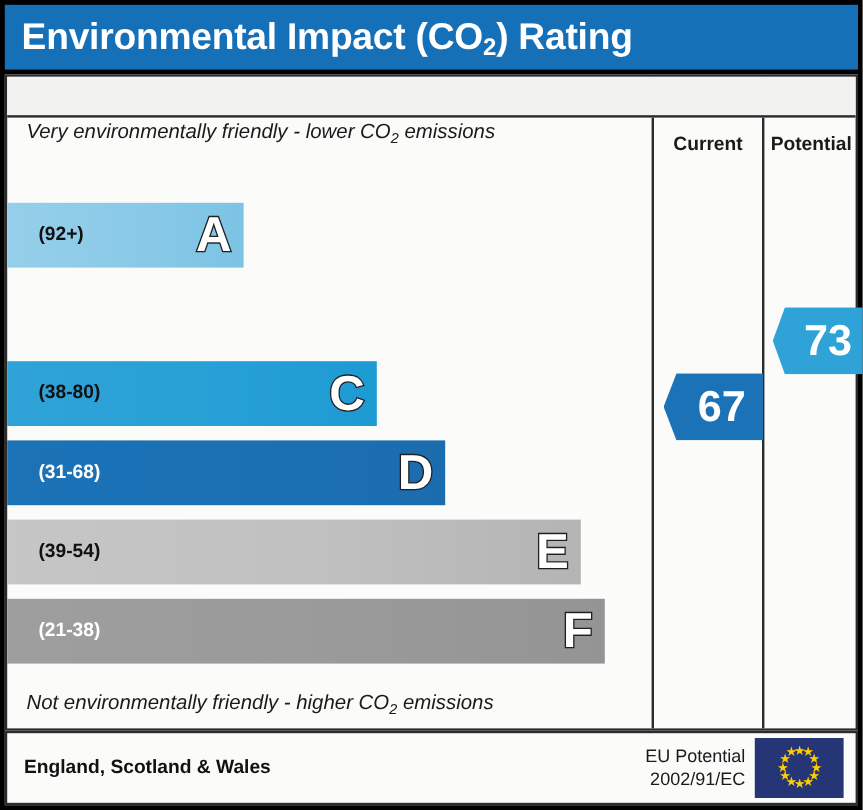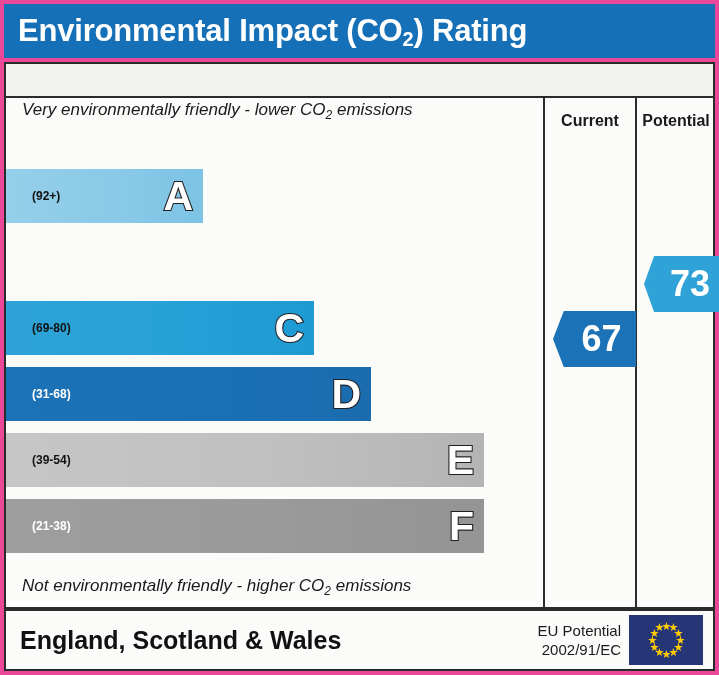--- a/index.html
+++ b/index.html
@@ -9,21 +9,21 @@
   }
   body {
     font-family: "Liberation Sans", sans-serif;
     -webkit-font-smoothing: antialiased;
   }
 
   #epc-root {
     position: relative;
     width: 719px;
     height: 675px;
-    background: #ec4899;
+    background: #000000;
     overflow: hidden;
   }
 
   
   .title-bar {
     position: absolute;
     left: 4px;
     top: 4px;
     width: 711px;
     height: 54px;
@@ -134,21 +134,21 @@
   .band {
     position: absolute;
     left: 0;
     height: 54px;
   }
   .band .range {
     position: absolute;
     left: 26px;
     top: 50%;
     transform: translateY(-50%);
-    font-size: 12px;
+    font-size: 16px;
     font-weight: bold;
     white-space: nowrap;
   }
   .band .letter {
     position: absolute;
     right: 10px;
     top: 50%;
     transform: translateY(-50%);
     font-size: 41px;
     font-weight: bold;
@@ -157,21 +157,21 @@
     -webkit-text-stroke: 2.2px #231f20;
     paint-order: stroke fill;
   }
 
   
   .band.a { top:   0px; width: 197px; background: linear-gradient(90deg,#95CFEA 0%,#8CCBE8 45%,#7CC3E4 100%); }
   .band.b { top:  66px; width: 252px; background: linear-gradient(90deg,#56B6E0 0%,#4CB2DE 50%,#39A9DA 100%); }
   .band.c { top: 132px; width: 308px; background: linear-gradient(90deg,#2FA3D8 0%,#26A0D6 60%,#1E9AD3 100%); }
   .band.d { top: 198px; width: 365px; background: linear-gradient(90deg,#1C72B6 0%,#1B70B4 60%,#1a6cae 100%); }
   .band.e { top: 264px; width: 478px; background: linear-gradient(90deg,#C6C6C6 0%,#C0C0C0 55%,#B4B4B4 100%); }
-  .band.f { top: 330px; width: 478px; background: linear-gradient(90deg,#9E9E9E 0%,#9A9A9A 55%,#949494 100%); }
+  .band.f { top: 330px; width: 478px; background: linear-gradient(90deg,#9E9E9E 0%,#9A9A9A 55%,#949494 100%); padding-left: 20px; }
   .band.g { top: 396px; width: 533px; background: linear-gradient(90deg,#8C8C8C 0%,#898989 55%,#848484 100%); }
 
   .band.a .range, .band.b .range, .band.c .range, .band.e .range { color: #111111; }
   .band.d .range, .band.f .range, .band.g .range { color: #ffffff; }
 
   
   .arrow {
     position: absolute;
     height: 56px;
     display: flex;
@@ -206,21 +206,21 @@
     height: 62px;
     border: 2px solid #2b2b2b;
     box-sizing: border-box;
     background: #fbfbfa;
   }
   .footer-region {
     position: absolute;
     left: 14px;
     top: 50%;
     transform: translateY(-50%);
-    font-size: 25px;
+    font-size: 16px;
     font-weight: bold;
     color: #111111;
     white-space: nowrap;
   }
   .footer-directive {
     position: absolute;
     right: 92px;
     top: 50%;
     transform: translateY(-50%);
     text-align: right;
@@ -274,21 +274,21 @@
 
       <div class="bands">
 
         <div class="band a">
           <span class="range">(92+)</span>
           <span class="letter">A</span>
         </div>
 
 
         <div class="band c">
-          <span class="range">(69-80)</span>
+          <span class="range">(38-80)</span>
           <span class="letter">C</span>
         </div>
 
         <div class="band d">
           <span class="range">(31-68)</span>
           <span class="letter">D</span>
         </div>
 
         <div class="band e">
           <span class="range">(39-54)</span>

